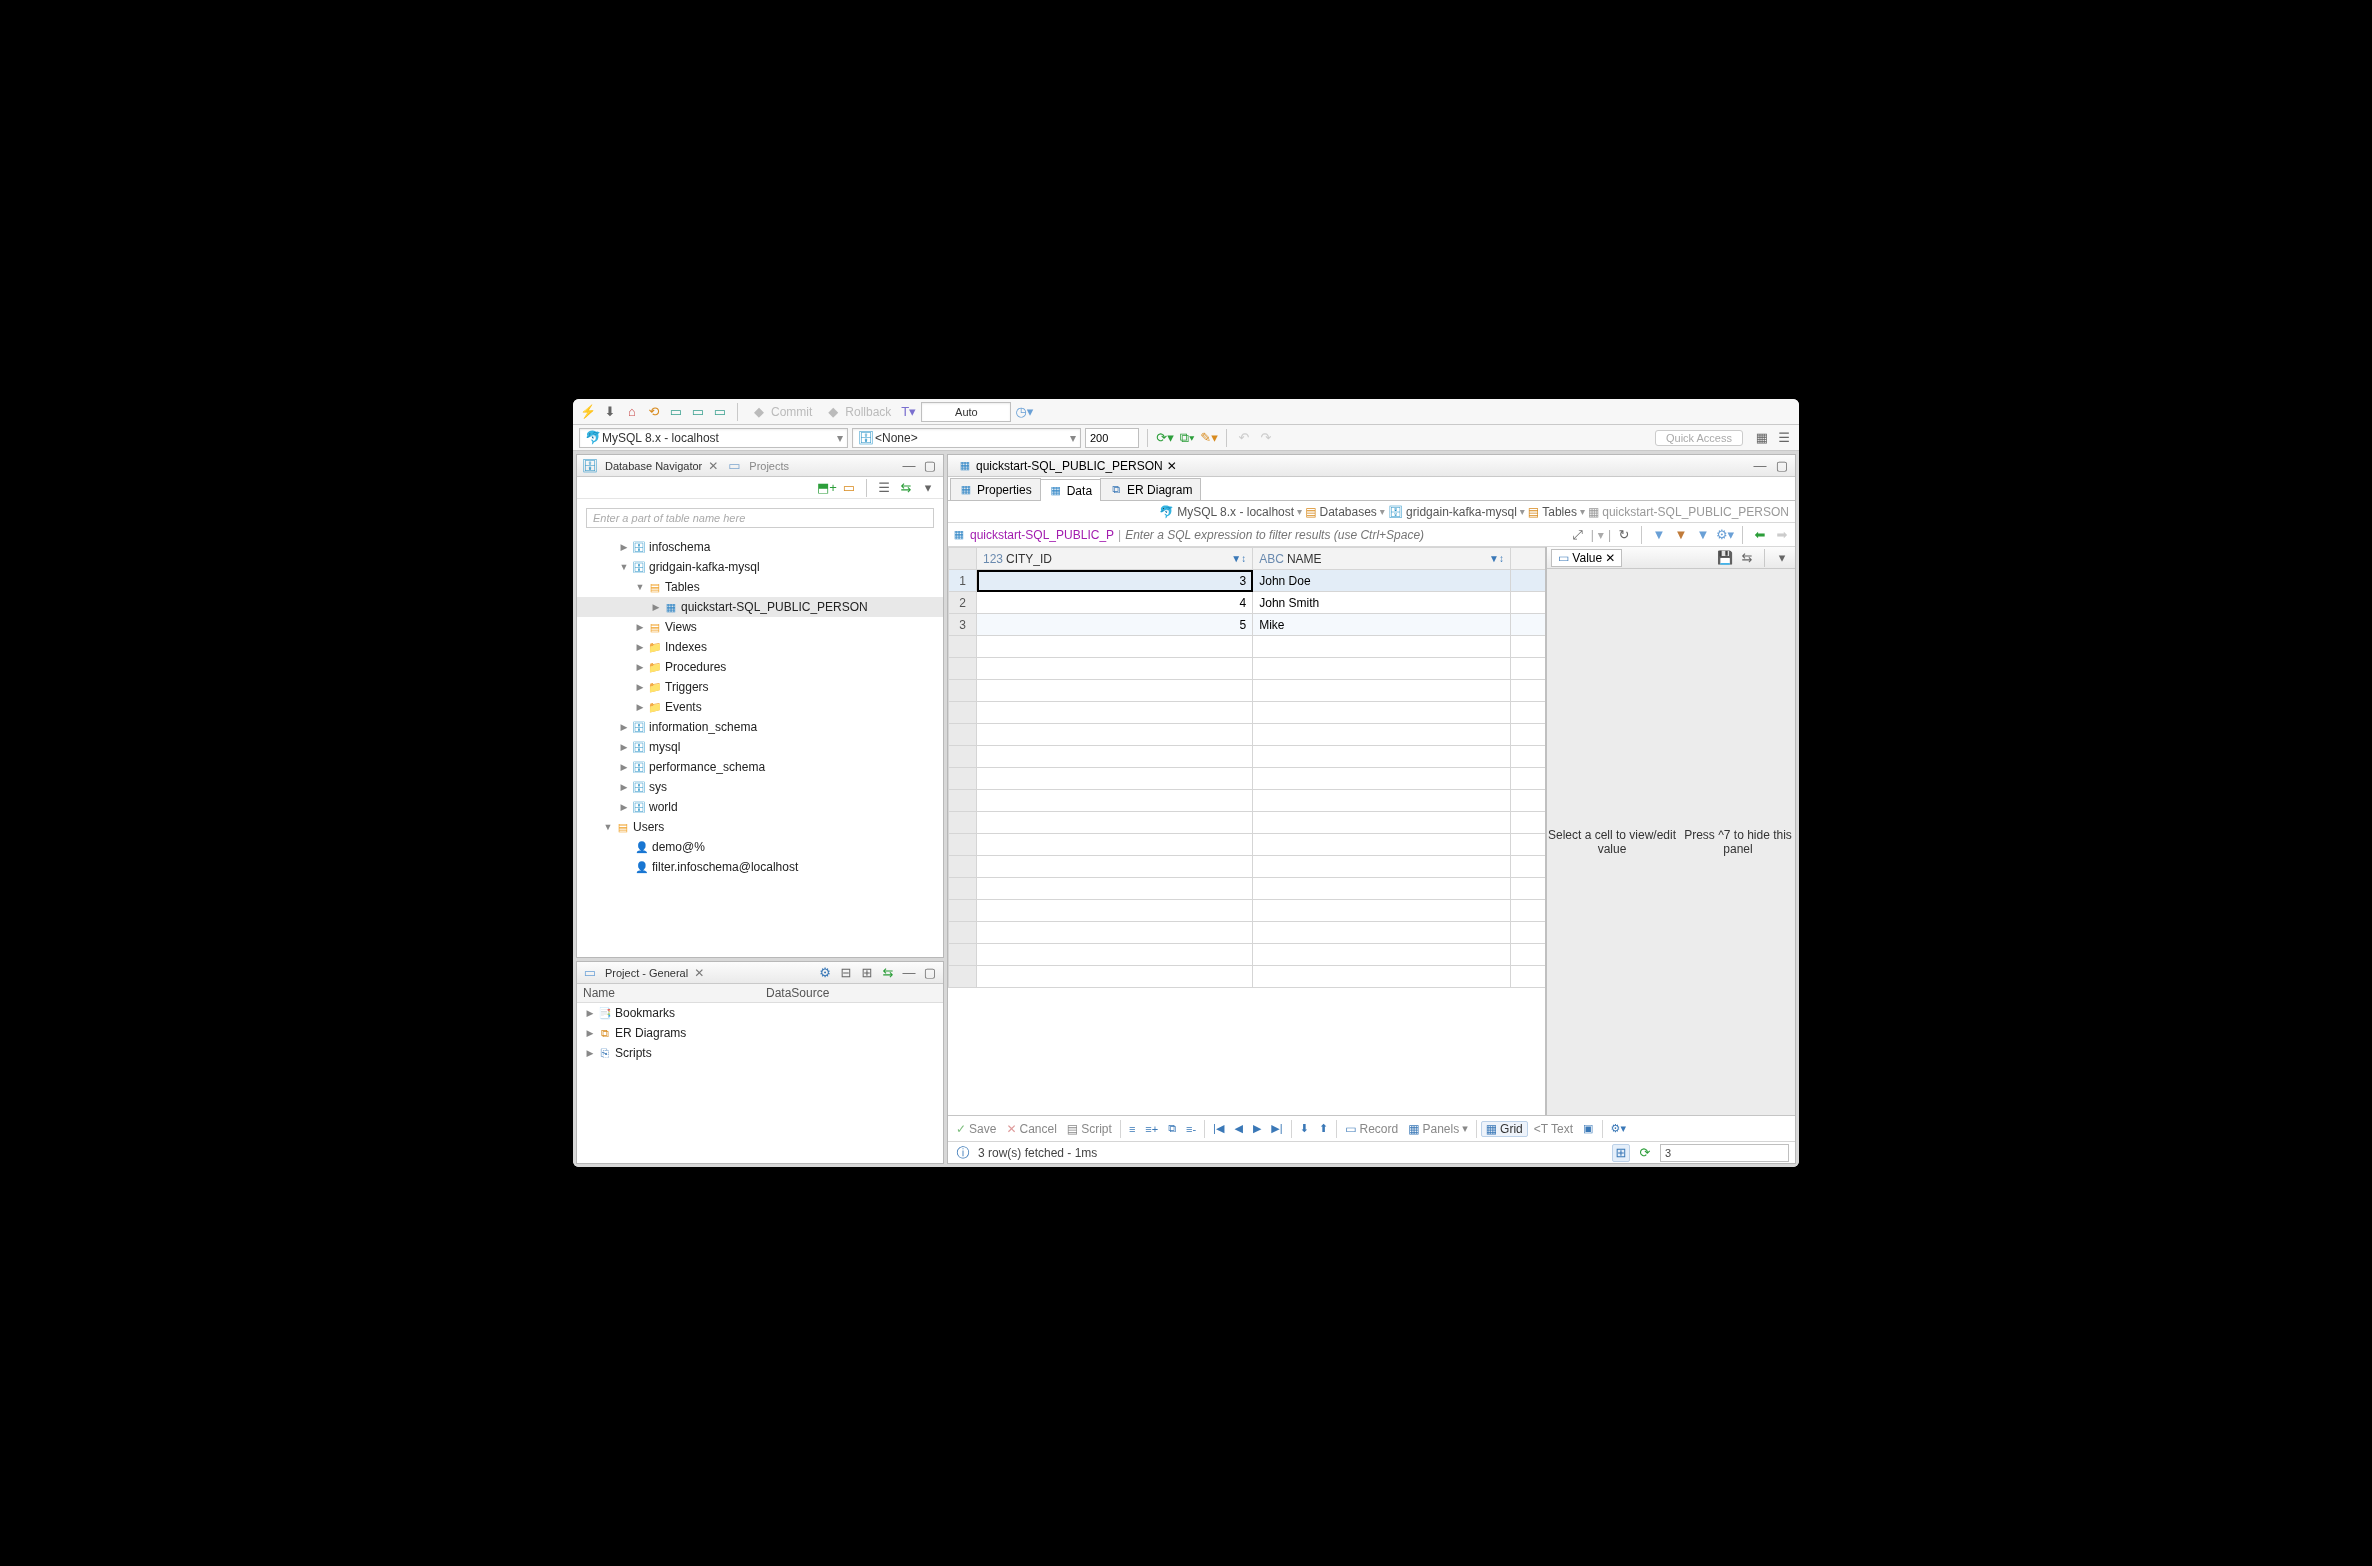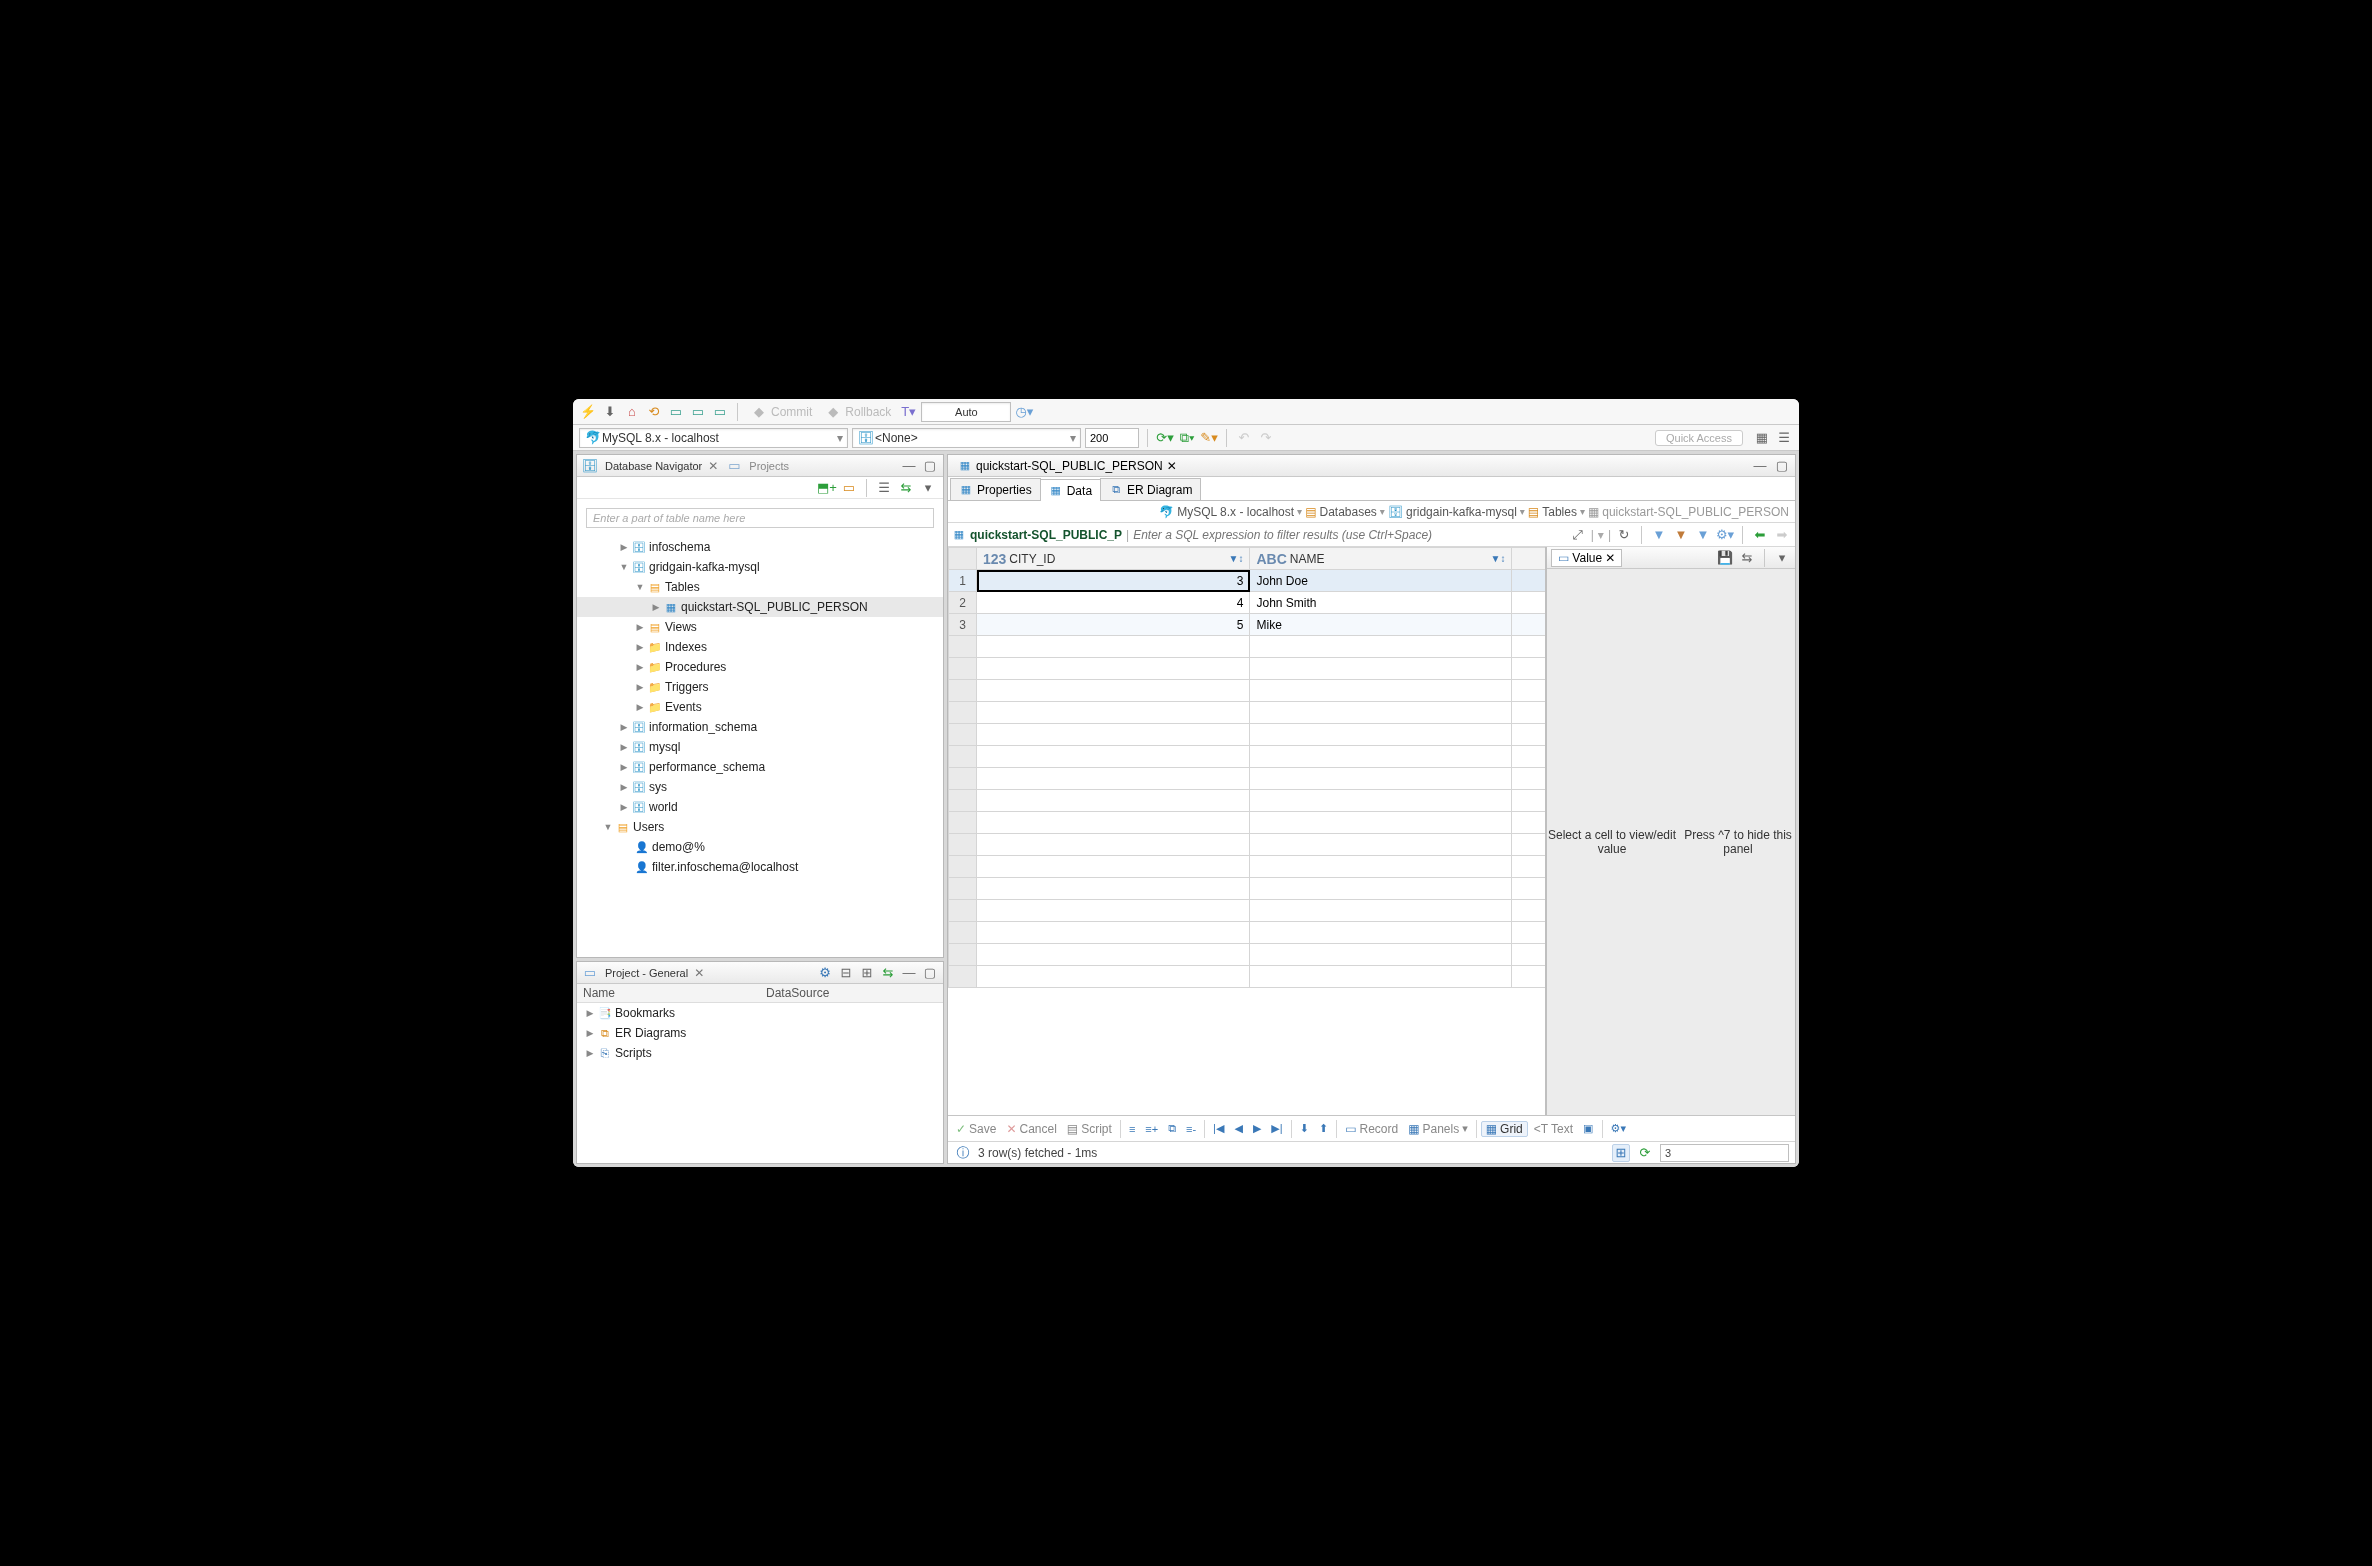--- a/index.html
+++ b/index.html
@@ -51,35 +51,35 @@
 .right{flex:1;display:flex;flex-direction:column;}
 .edhead{height:22px;background:linear-gradient(#fcfcfc,#eaeaea);border-bottom:1px solid #c9c9c9;display:flex;align-items:center;padding:0 4px;gap:4px;}
 .edhead .tab{display:flex;align-items:center;gap:4px;padding:0 6px;height:20px;}
 .tabs2{height:24px;border-bottom:1px solid #bfbfbf;display:flex;align-items:flex-end;padding-left:2px;}
 .tab2{height:22px;border:1px solid #bfbfbf;border-bottom:none;background:#f2f2f2;margin-right:-1px;padding:0 8px;display:flex;align-items:center;gap:4px;font-size:12px;cursor:pointer;}
 .tab2.active{background:#fff;position:relative;top:1px;}
 .breadcrumb{height:22px;background:#fff;border-bottom:1px solid #d8d8d8;display:flex;align-items:center;justify-content:flex-end;padding:0 6px;gap:3px;color:#555;font-size:11px;}
 .breadcrumb .bi{display:inline-flex;align-items:center;gap:3px;}
 .crumb-arrow{color:#999;font-size:10px;}
 .filterbar{height:24px;background:#fff;border-bottom:1px solid #d8d8d8;display:flex;align-items:center;padding:0 4px;gap:4px;}
-.filterbar .ttl{color:#14532d;font-weight:bold;}
+.filterbar .ttl{color:#a21caf;font-weight:normal;}
 .filterbar input{flex:1;border:none;outline:none;font-style:italic;color:#888;height:20px;}
 .filterbar .divv{color:#aaa;}
 .databody{flex:1;display:flex;overflow:hidden;}
 .gridwrap{flex:1;background:#fff;border-right:1px solid #bfbfbf;display:flex;flex-direction:column;}
 .grid{border-collapse:collapse;font-size:12px;width:100%;}
 .grid th,.grid td{border:1px solid #d5d5d5;height:22px;text-align:left;padding:0 6px;}
 .grid th{background:#f3f3f3;font-weight:normal;color:#333;}
 .grid th.rowh{width:28px;text-align:center;background:#eaeaea;}
 .grid td.rowh{width:28px;text-align:center;background:#eaeaea;color:#555;}
 .grid td.num{text-align:right;}
 .grid tr.sel td{background:#e3edf7;}
 .grid tr.sel td.cur{outline: 2px solid #000; outline-offset: -2px;}
 .colhdr{display:flex;align-items:center;gap:3px;}
-.colhdr .type{color:#6a8aaf;font-size:14px;font-weight:bold;}
+.colhdr .type{color:#6a8aaf;font-size:12px;font-weight:normal;}
 .colhdr .sorti{color:#3a78b7;font-size:10px;margin-left:auto;}
 .valpanel{width:249px;background:#ececec;display:flex;flex-direction:column;border-left:1px solid #bfbfbf;}
 .valhead{height:22px;background:linear-gradient(#fcfcfc,#eaeaea);border-bottom:1px solid #c9c9c9;display:flex;align-items:center;padding:0 4px;gap:4px;}
 .valhead .vt{background:#fff;border:1px solid #bfbfbf;padding:1px 6px;display:flex;align-items:center;gap:3px;font-size:11px;}
 .valbody{flex:1;display:flex;flex-direction:row;align-items:center;justify-content:center;color:#333;text-align:center;font-size:12px;gap:4px;}
 .bottombar{height:26px;background:#fff;border-top:1px solid #c5c5c5;display:flex;align-items:center;padding:0 4px;gap:2px;}
 .bottombar .bbt{display:inline-flex;align-items:center;gap:3px;padding:0 4px;color:#888;cursor:pointer;font-size:11px;}
 .bottombar .bbt.active{color:#333;}
 .bottombar .sepv{width:1px;height:18px;background:#d5d5d5;margin:0 2px;}
 .statusbar{height:22px;background:#fff;border-top:1px solid #d5d5d5;display:flex;align-items:center;padding:0 6px;gap:6px;color:#444;font-size:11px;}

